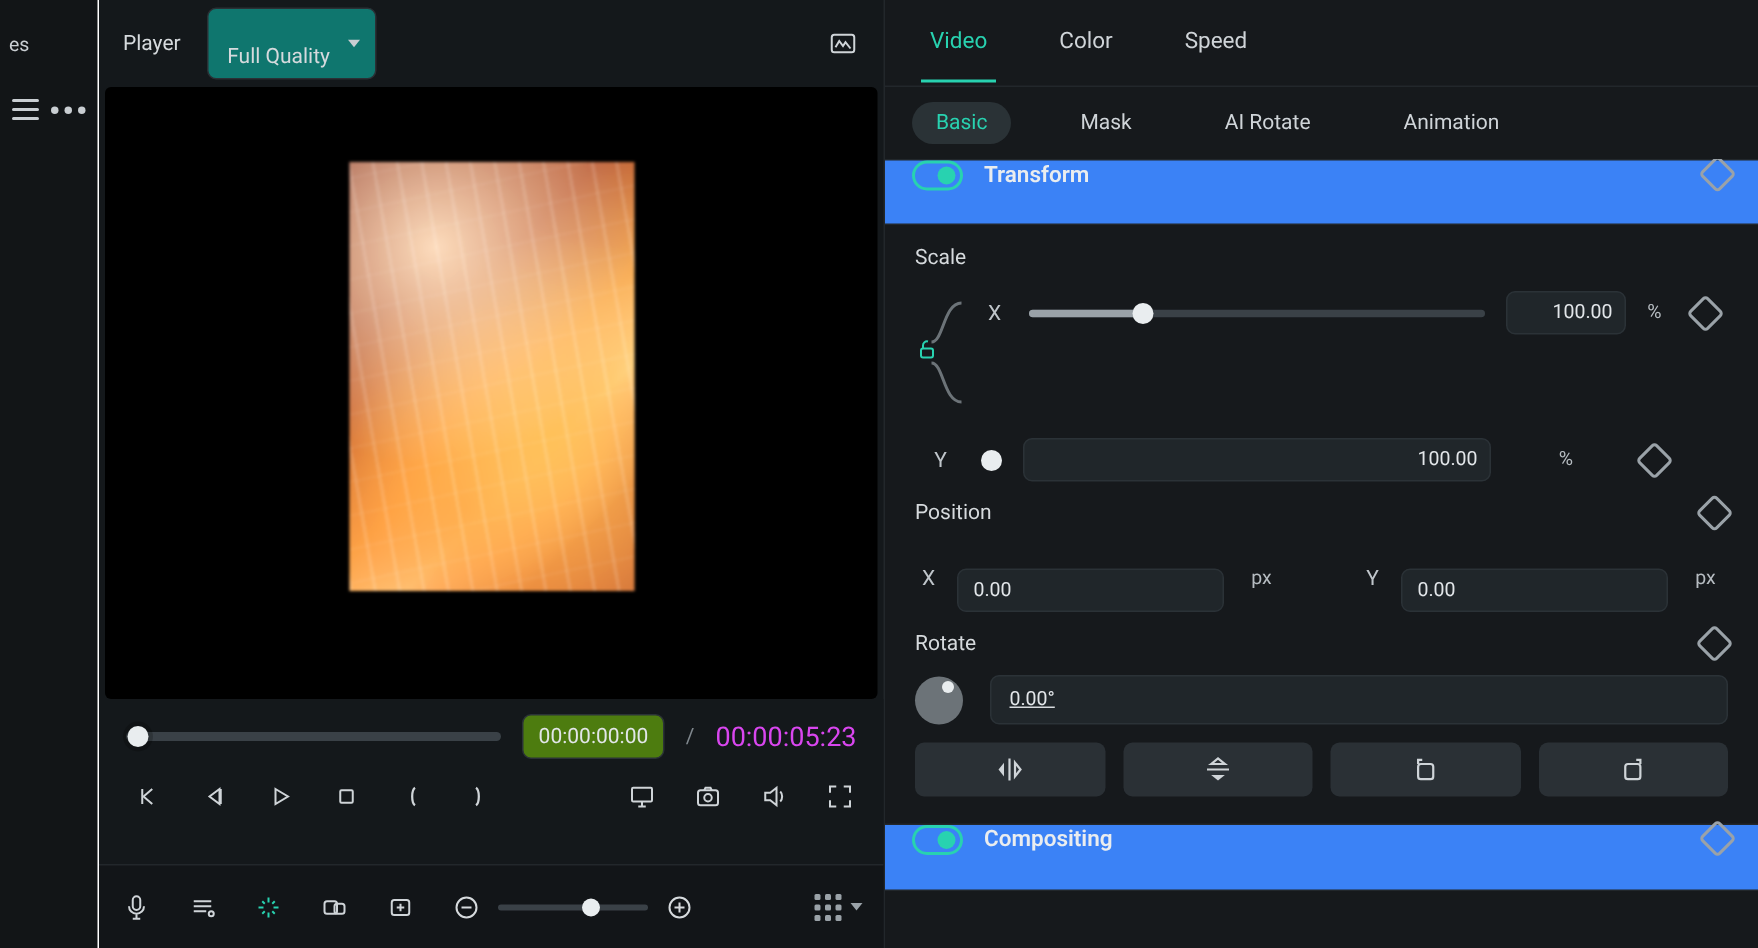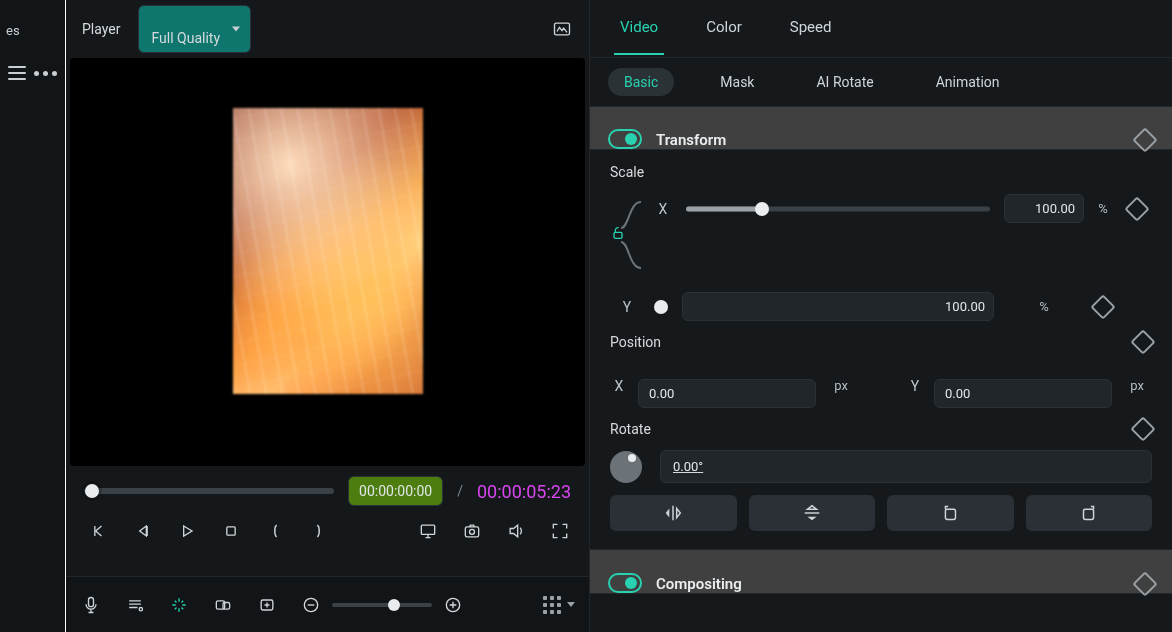--- a/index.html
+++ b/index.html
@@ -65,21 +65,21 @@
 .right { flex:1; background:#16191c; display:flex; flex-direction:column; overflow:hidden;}
 .r-tabs { height:58px; display:flex; align-items:flex-start; gap:44px; padding:0 28px; border-bottom:1px solid #22272b;}
 .r-tabs .tab { font-size:15px; color:#cfd4d8; cursor:pointer; padding:18px 2px; position:relative;}
 .r-tabs .tab.active { color:#28d2b0;}
 .r-tabs .tab.active::after { content:""; position:absolute; left:-4px; right:-4px; bottom:-1px; height:2px; background:#28d2b0;}
 
 .r-subtabs { height:48px; display:flex; align-items:center; gap:30px; padding:0 18px;}
 .r-subtabs .chip { font-size:14px; color:#cfd4d8; padding:6px 16px; border-radius:16px; cursor:pointer;text-align:center;}
 .r-subtabs .chip.active { background:#2a3236; color:#28d2b0;}
 
-.section-head { background:#404040; height:44px; display:flex; align-items:flex-end; padding:0 18px; gap:14px; border-top:1px solid #22272b; border-bottom:1px solid #22272b;}
+.section-head { background:#3b82f6; height:44px; display:flex; align-items:flex-start; padding:0 18px; gap:14px; border-top:1px solid #22272b; border-bottom:1px solid #22272b;}
 .toggle { width:34px; height:20px; border:2px solid #28d2b0; border-radius:999px; position:relative; cursor:pointer;}
 .toggle::after { content:""; position:absolute; top:50%; right:3px; width:12px; height:12px; background:#28d2b0; border-radius:50%; transform:translateY(-50%);}
 .section-head .title { font-size:15px; font-weight:600; color:#eaedef;}
 .section-head .kf { margin-left:auto; }
 .kf { width:18px; height:18px; border:2px solid #9aa2a8; transform:rotate(45deg); border-radius:3px; cursor:pointer;}
 
 .panel-body { padding:14px 20px 6px 20px; display:flex; flex-direction:column;}
 .grouplabel { font-size:14px; color:#d6dadd; margin-bottom:14px;}
 
 .scalegrid { display:grid; grid-template-columns: 34px 18px 1fr 80px 18px 30px; align-items:center; column-gap:10px;}

